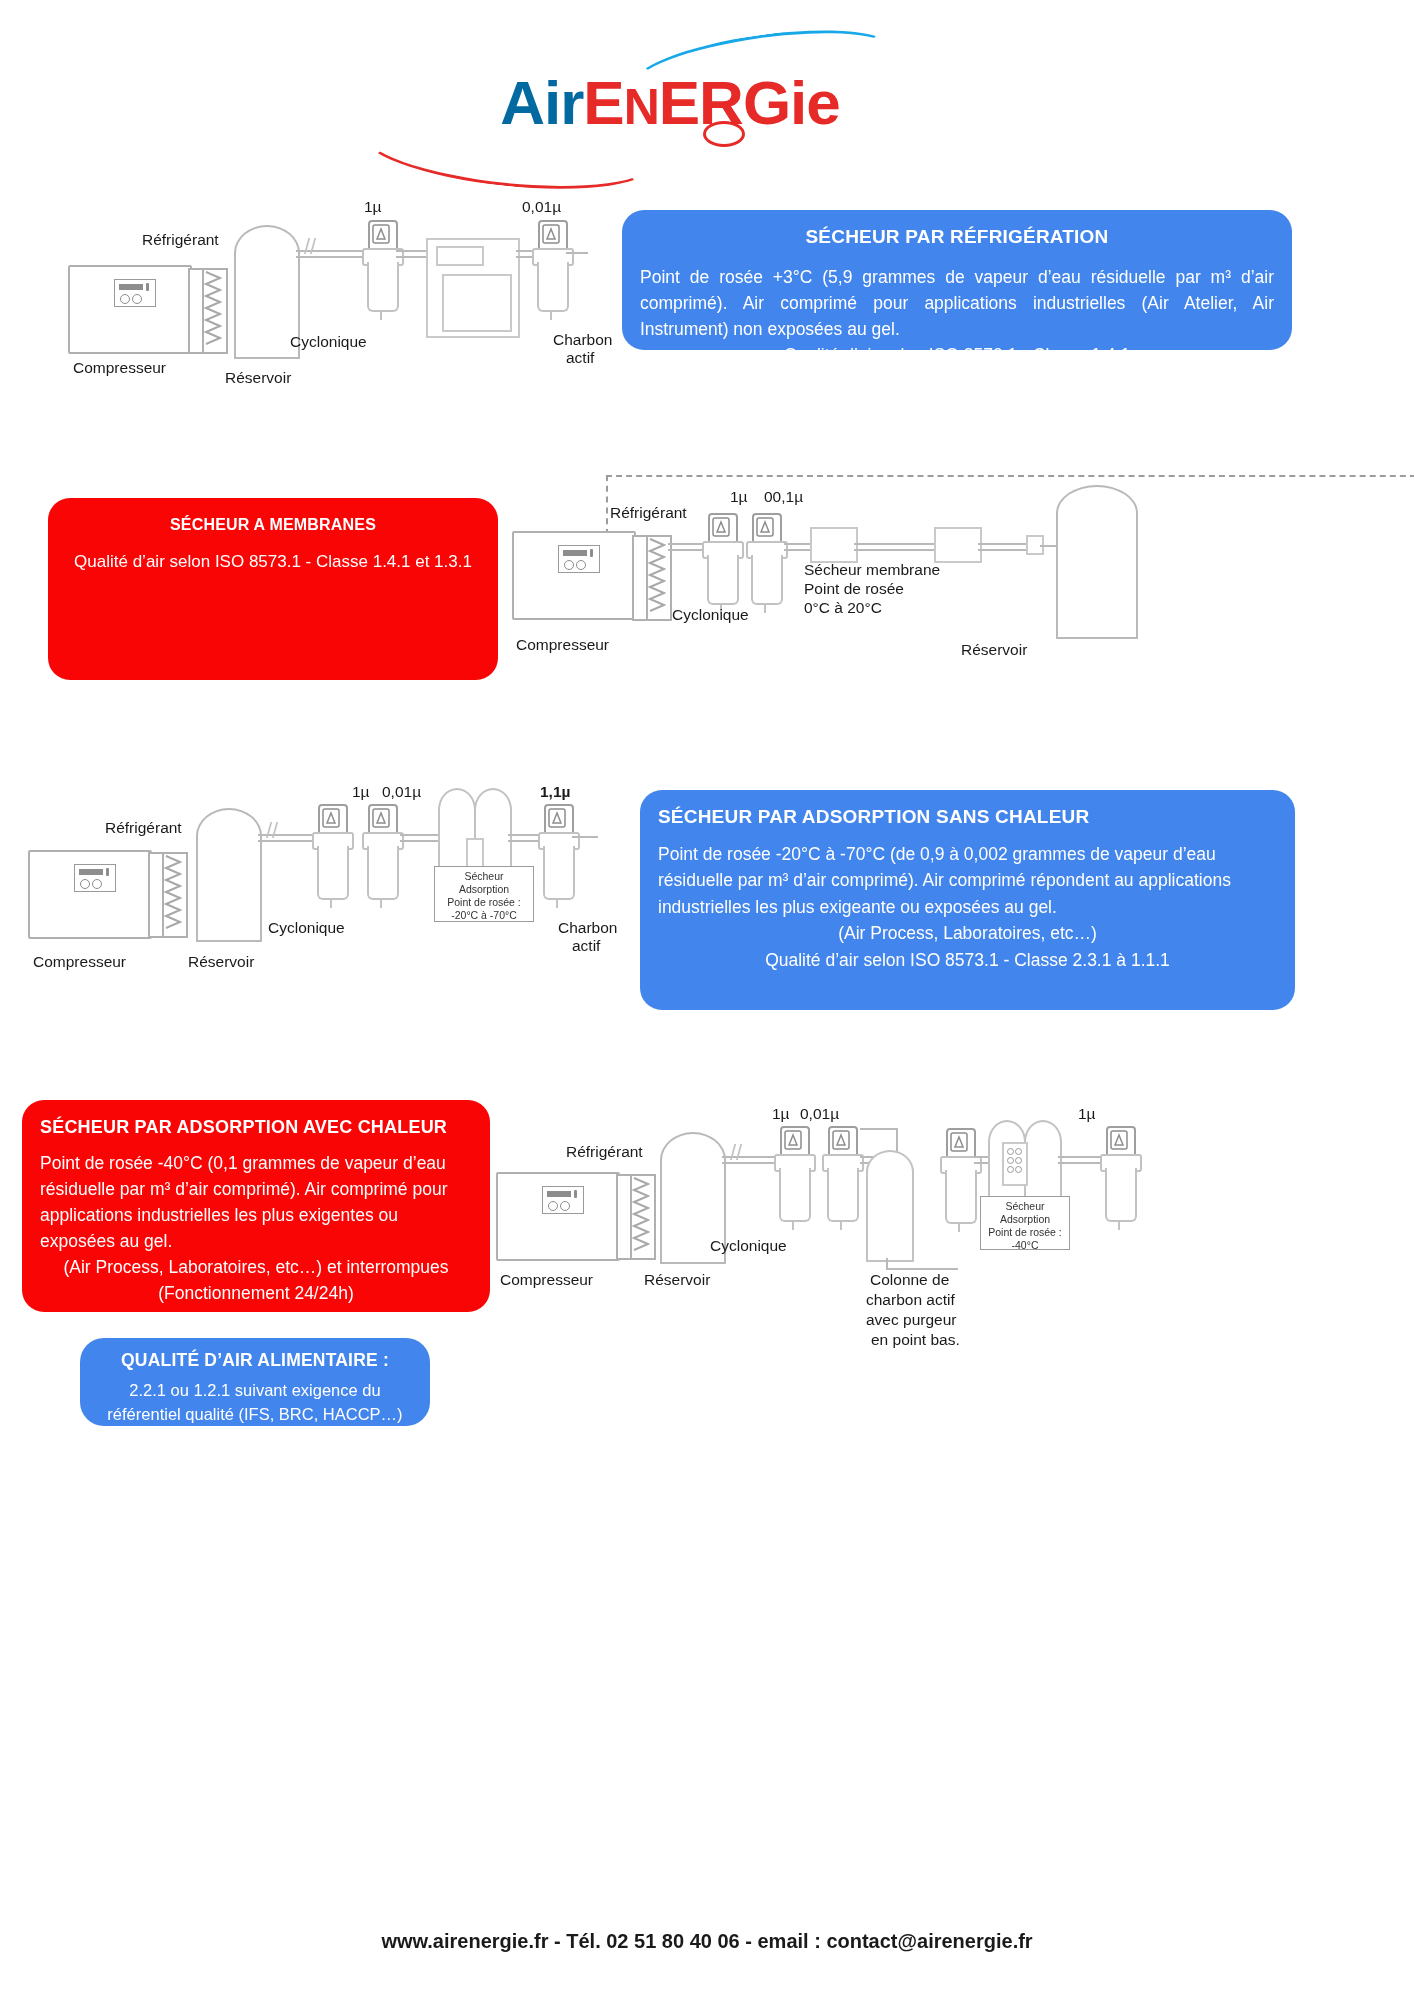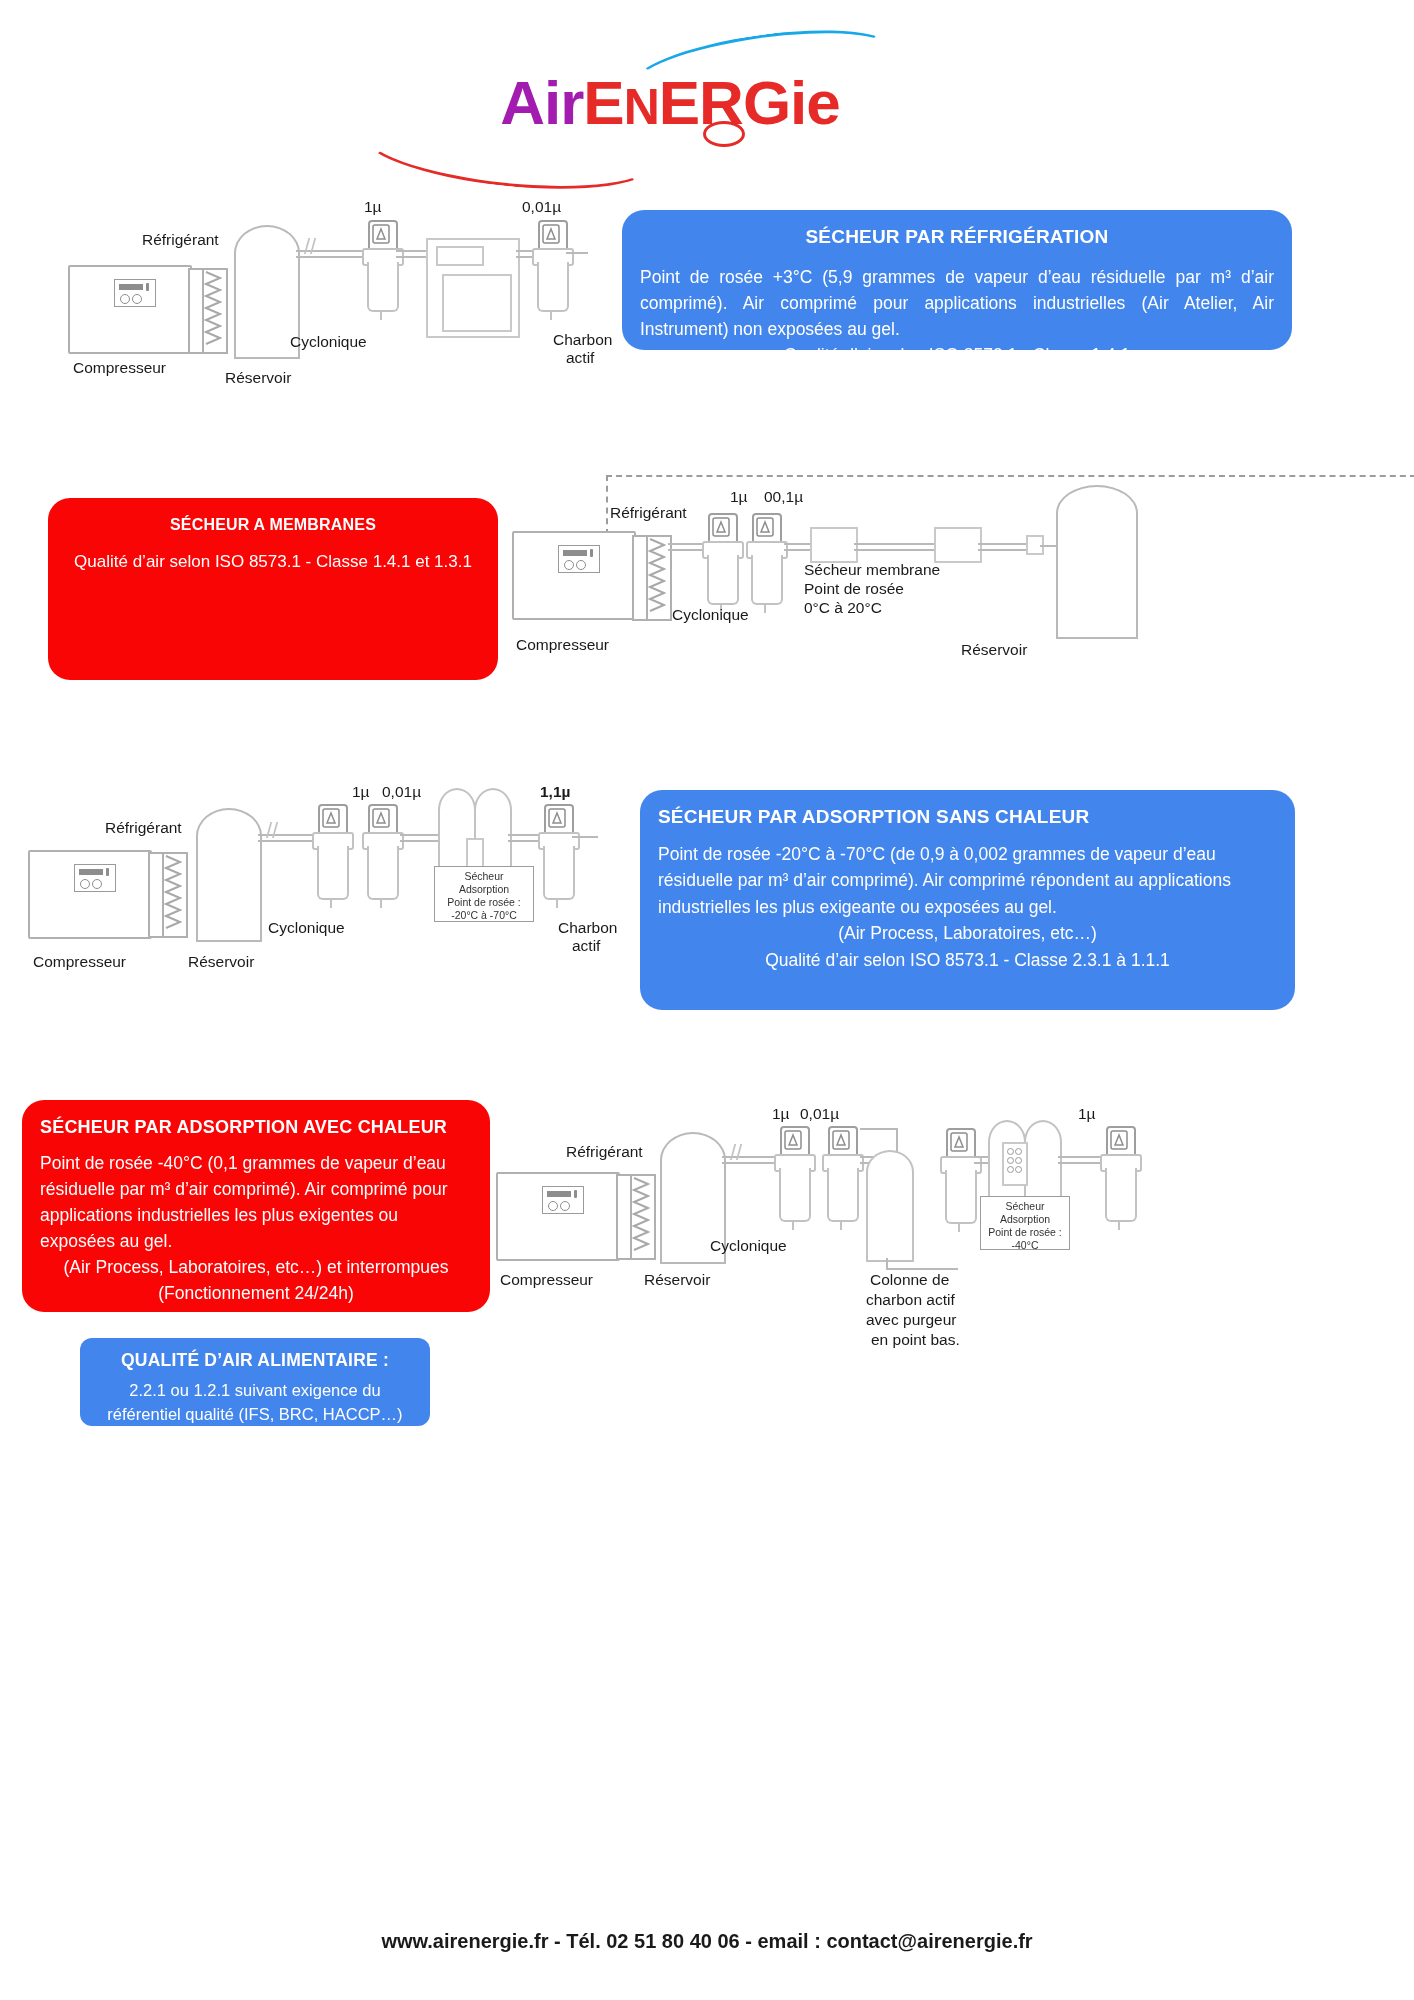--- a/index.html
+++ b/index.html
@@ -7,21 +7,21 @@
     width:1414px;height:2000px;background:#ffffff;
     font-family:"Liberation Sans", sans-serif;
     color:#222;position:relative;overflow:hidden;
   }
   .page{position:relative;width:1414px;height:2000px;}
 
   
   .logo-wrap{position:absolute;left:455px;top:25px;width:430px;height:150px;}
   .logo-text{position:absolute;left:0;top:42px;width:430px;text-align:center;
     font-size:62px;font-weight:700;letter-spacing:-1px;white-space:nowrap;}
-  .lg-air{color:#a21caf;}
+  .lg-air{color:#0369a1;}
   .lg-e{color:#e62a28;}
   .lg-n{color:#e62a28;font-size:50px;}
   .lg-rest{color:#e62a28;}
   .logo-swoosh-blue{position:absolute;left:175px;top:10px;width:260px;height:60px;
     border:3px solid #18a8e8;border-radius:50%;
     border-bottom-color:transparent;border-left-color:transparent;border-right-color:transparent;
     transform:rotate(-8deg);}
   .logo-swoosh-red{position:absolute;left:-95px;top:85px;width:290px;height:70px;
     border:3px solid #e62a28;border-radius:50%;
     border-top-color:transparent;border-left-color:transparent;border-right-color:transparent;
@@ -46,21 +46,21 @@
   #box-membrane{left:48px;top:498px;width:450px;height:182px;font-size:17px;line-height:25px;}
   #box-membrane .c-title{font-size:16px;margin-bottom:12px;}
 
   #box-adsorption-cold{left:640px;top:790px;width:655px;height:220px;font-size:17.5px;line-height:26.5px;}
   #box-adsorption-cold .c-title{font-size:19px;margin-bottom:10px;text-align:left;}
 
   #box-adsorption-hot{left:22px;top:1100px;width:468px;height:212px;font-size:17.5px;line-height:26px;}
   #box-adsorption-hot .c-title{font-size:18px;text-align:left;}
 
   #box-food{left:80px;top:1338px;width:350px;height:88px;font-size:16.5px;line-height:24px;
-    border-radius:12px;padding:10px 14px;}
+    border-radius:24px;padding:10px 14px;}
   #box-food .c-title{font-size:17.5px;margin-bottom:6px;}
 
   
   .sch{position:absolute;}
   .lbl{position:absolute;font-size:15.5px;color:#1a1a1a;white-space:nowrap;line-height:19px;}
   .lbl.c{text-align:left;}
   .ln{position:absolute;background:#b9b9b9;}
   .hl{height:2px;}
   .vl{width:2px;}
 

